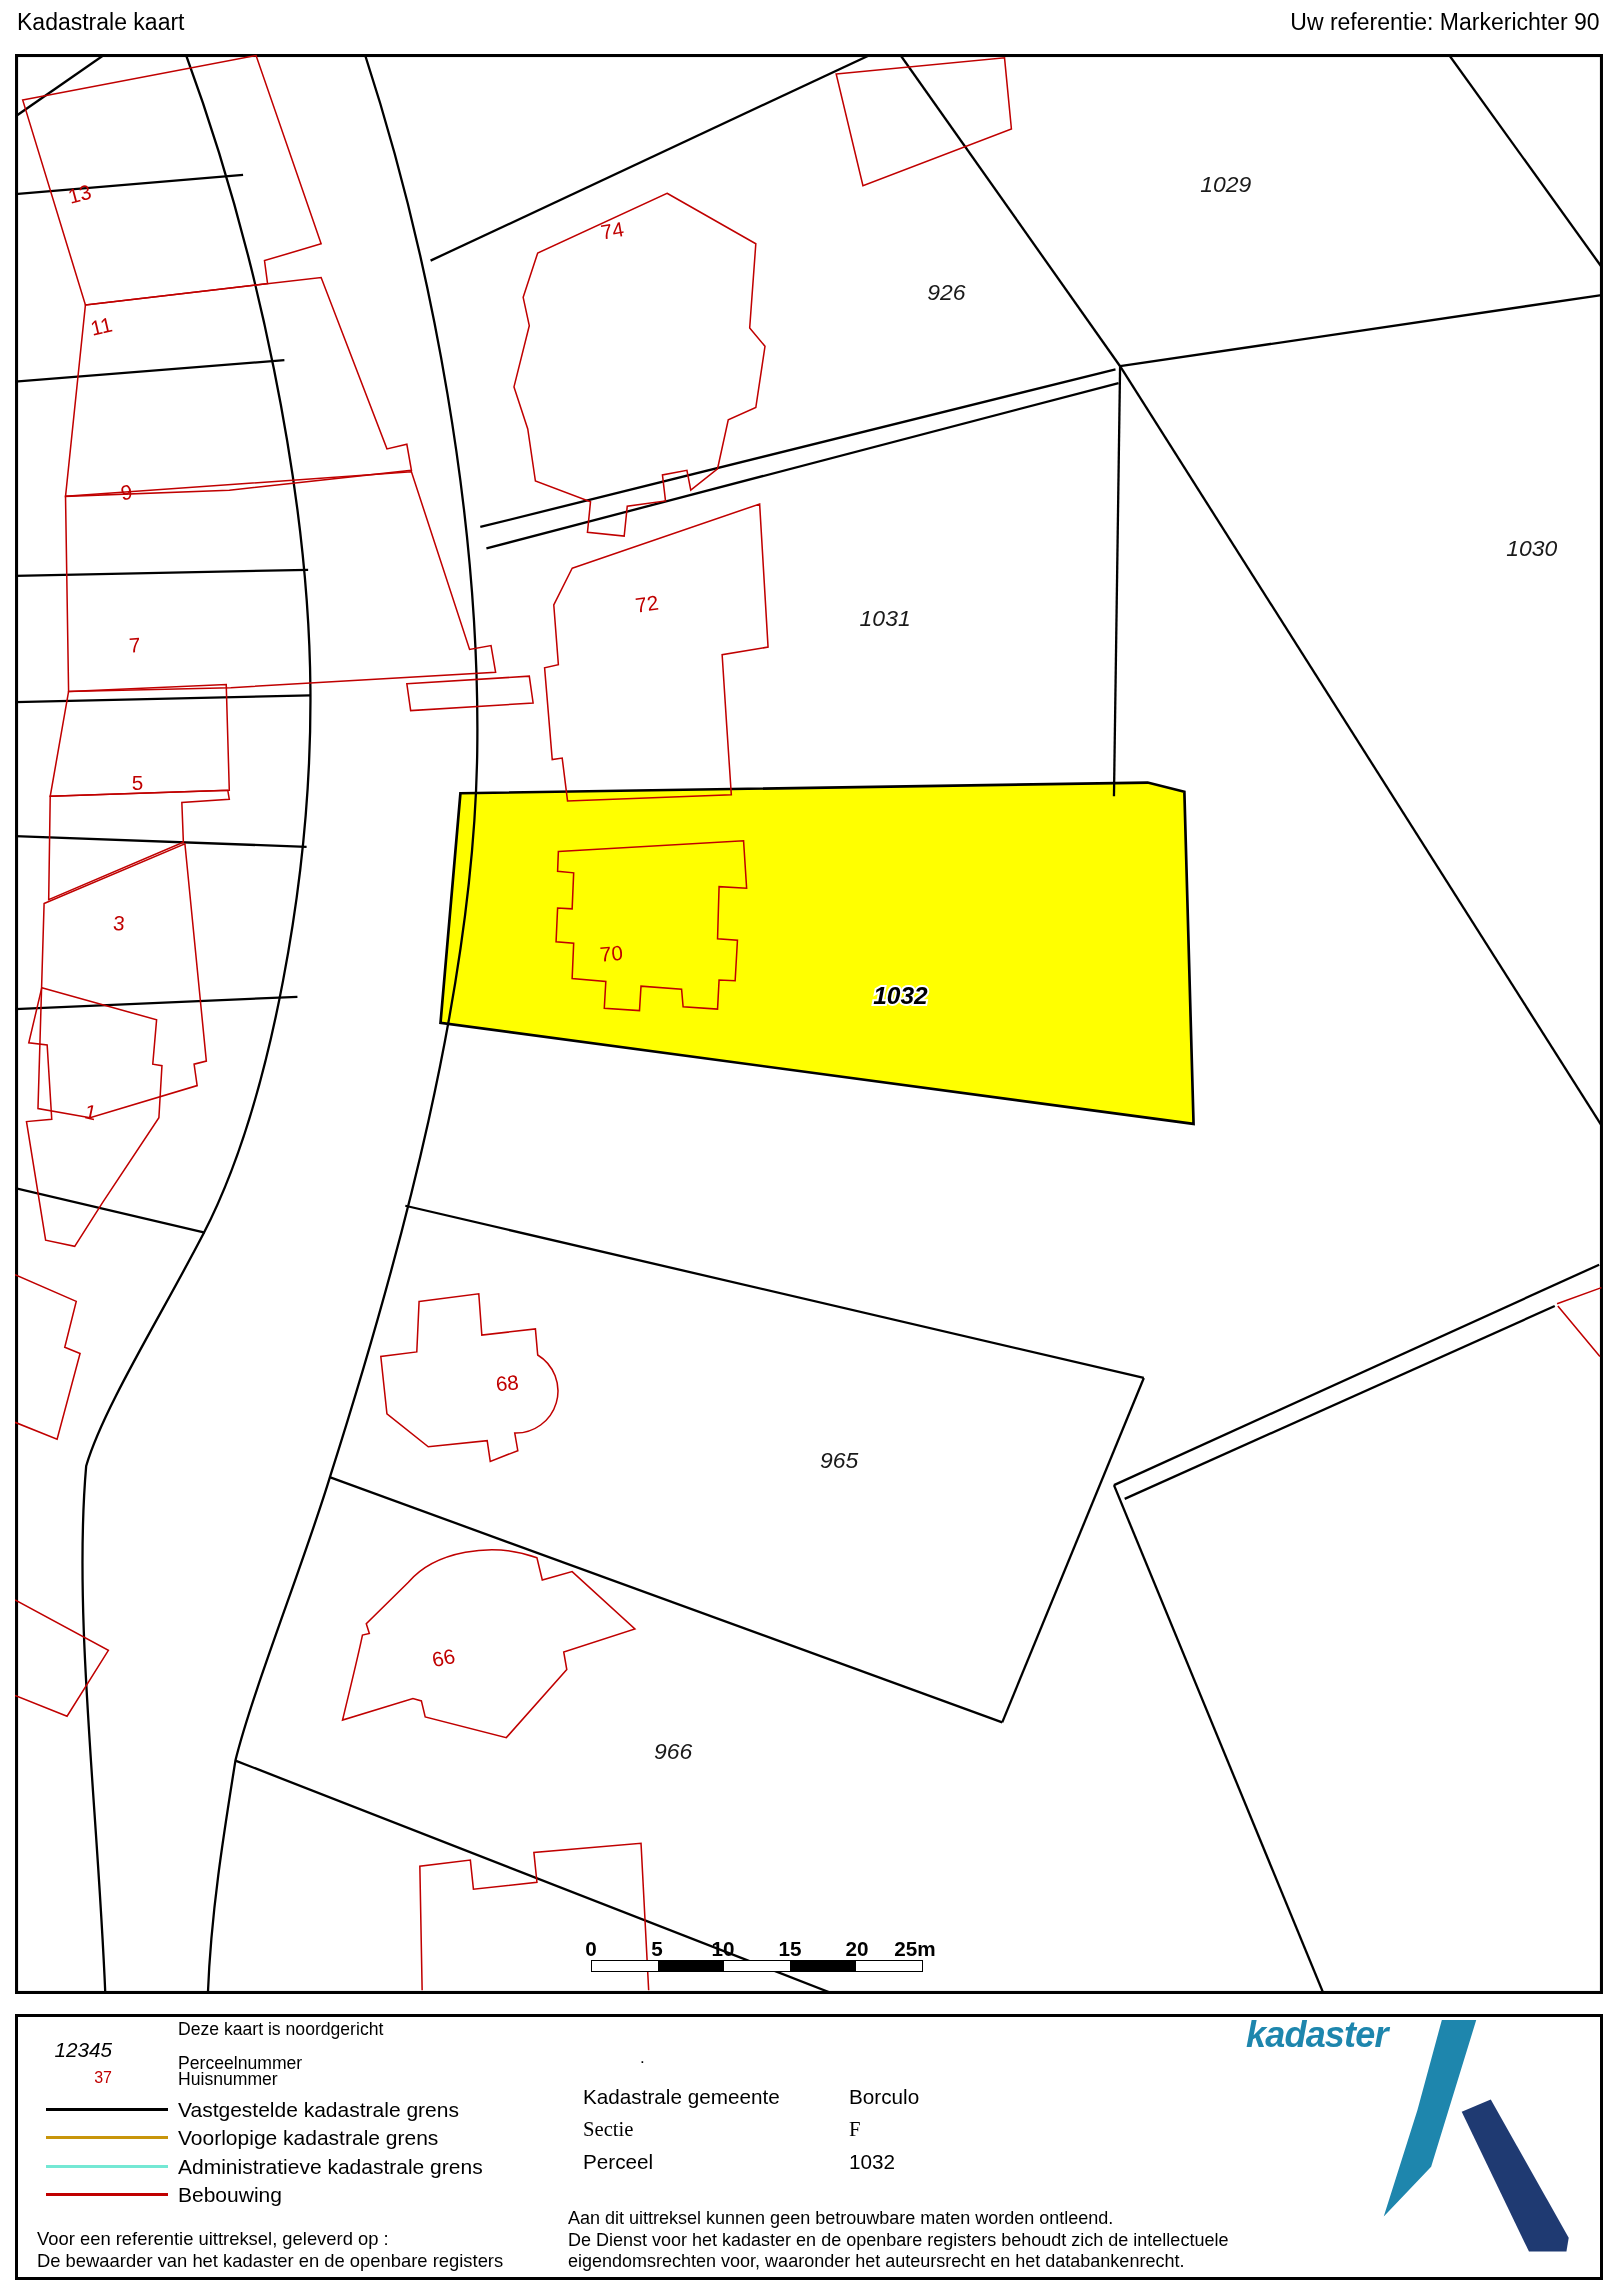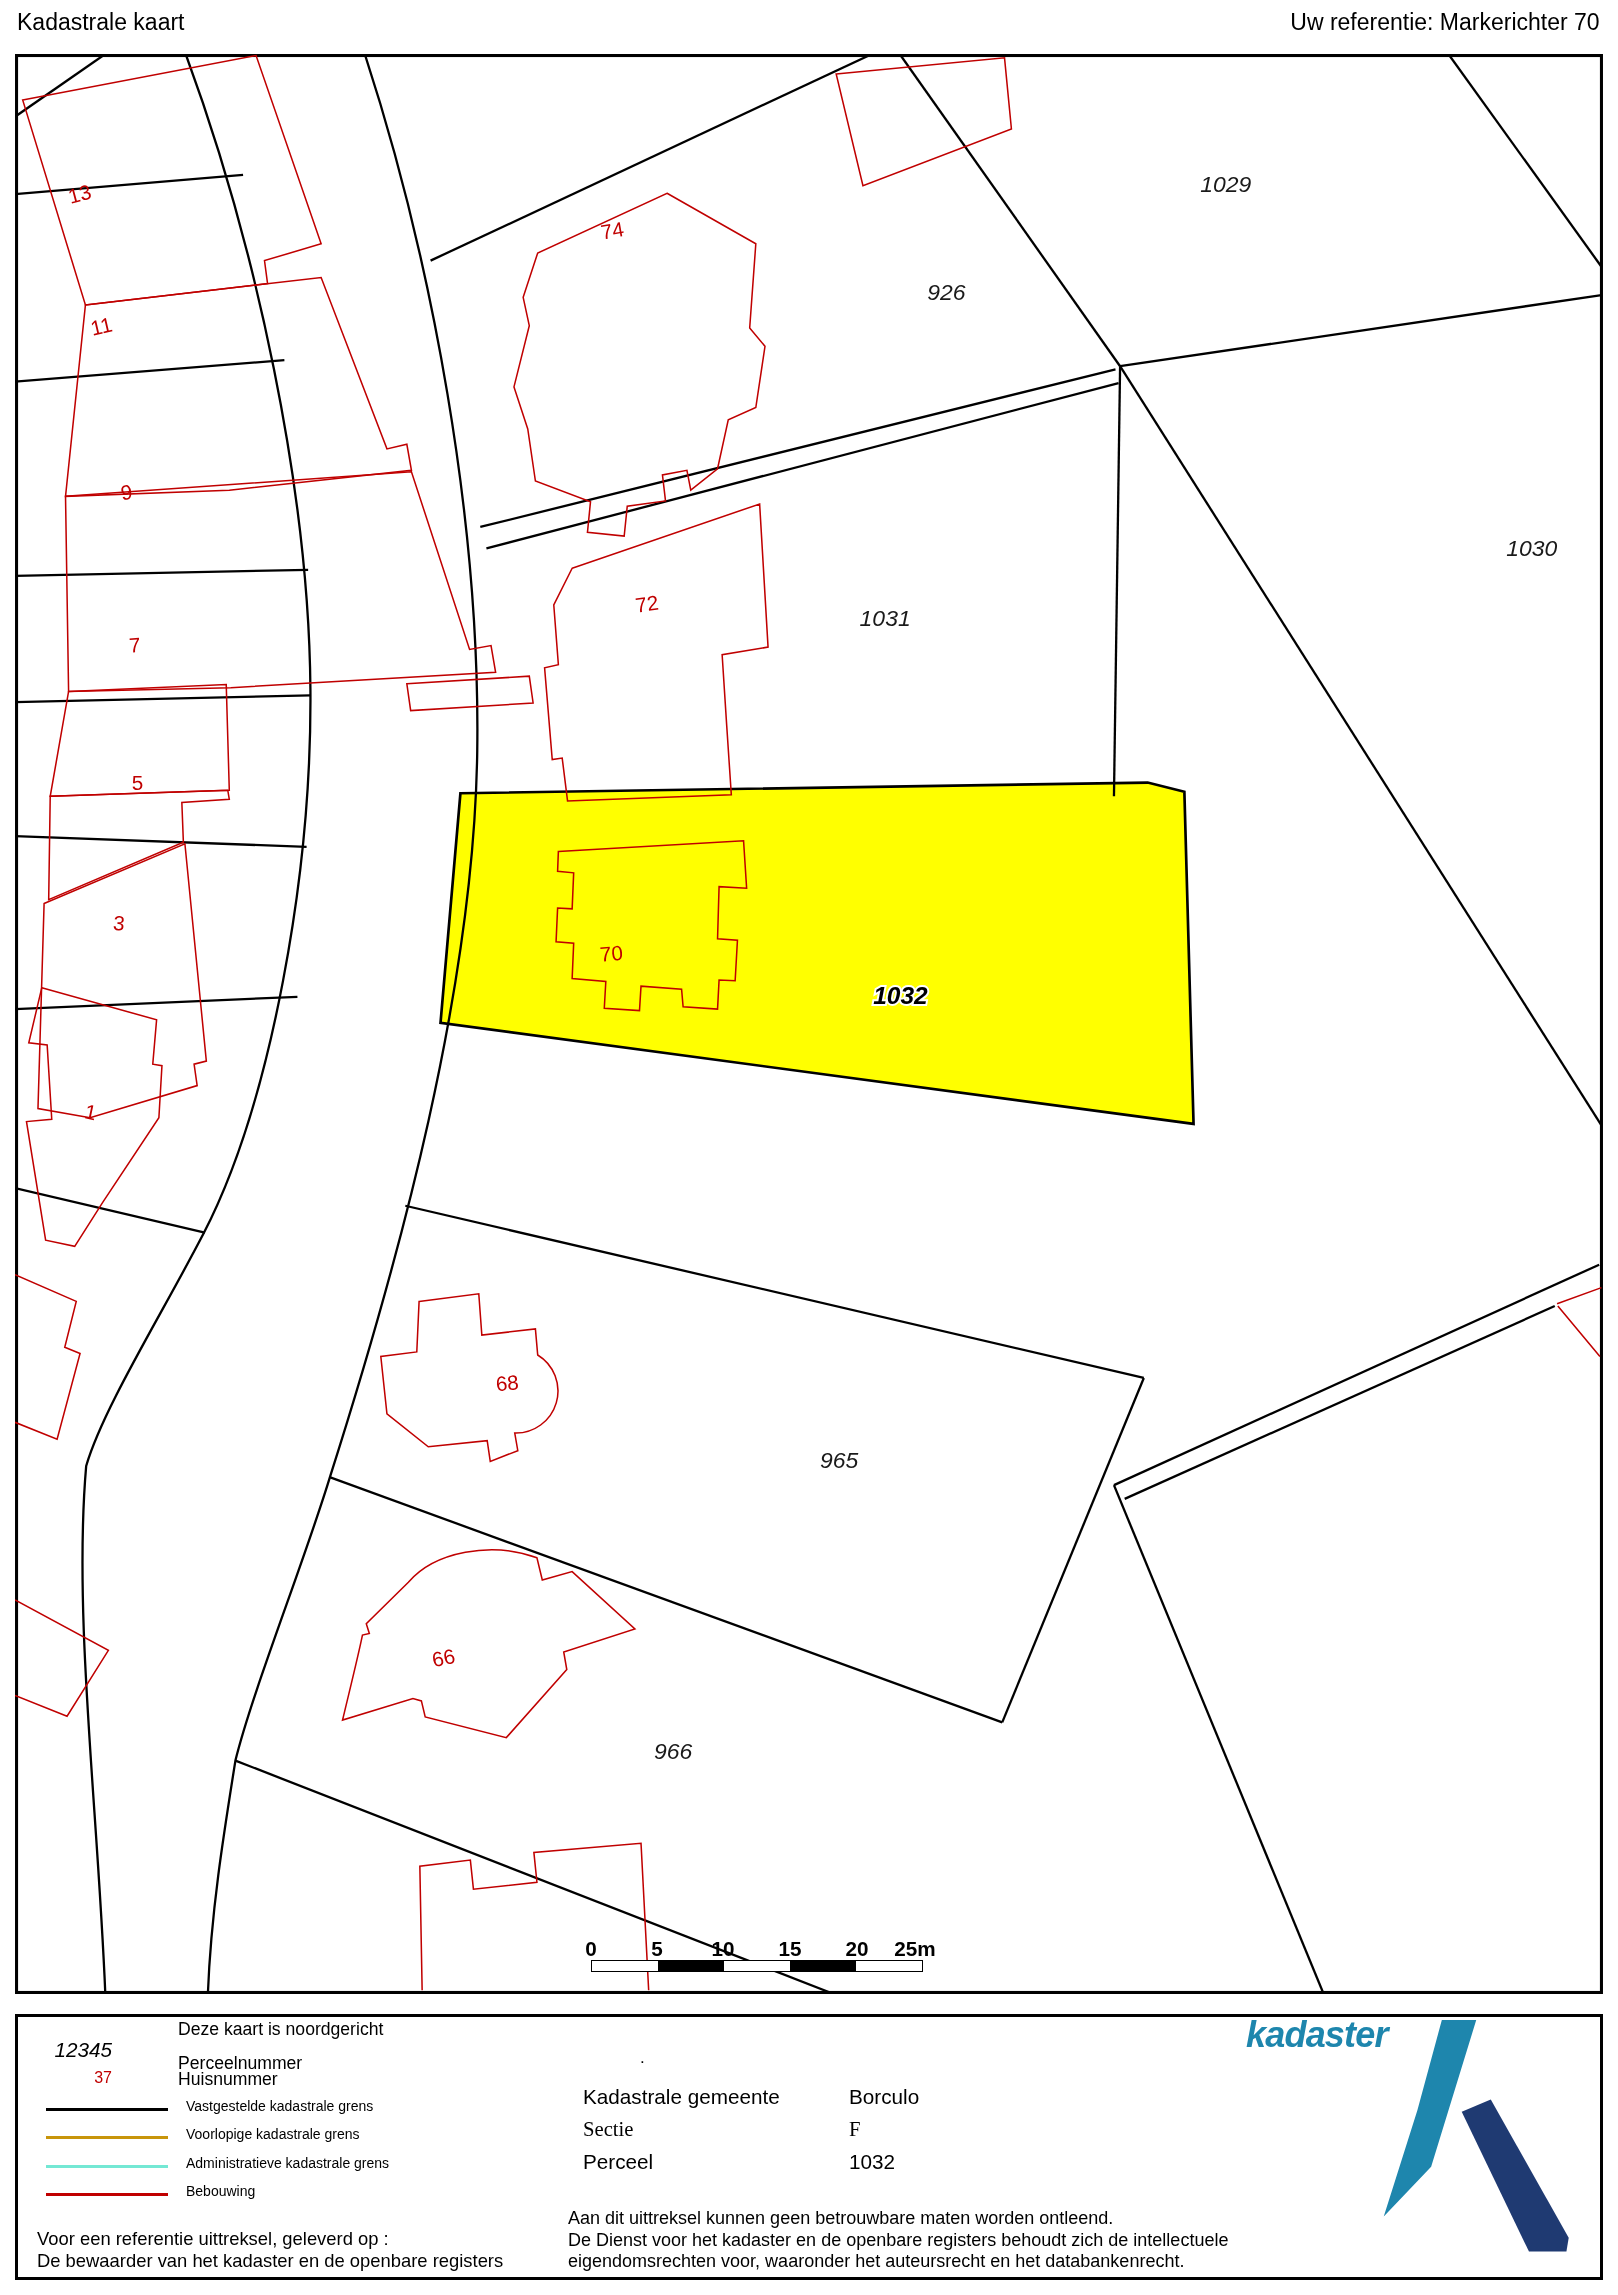--- a/index.html
+++ b/index.html
@@ -35,21 +35,21 @@
   .house-sample { position:absolute; left:52px; width:60px; top:2069px; font-size:16px;
      color:#c00000; text-align:right; }
   .house-lbl { position:absolute; left:178px; top:2069px; font-size:17.6px; }
 
   .leg-line { position:absolute; left:46px; width:122px; height:0; }
   .leg-line i { display:block; height:100%; }
   .ll0 { top:2108px; border-top:3.8px solid #000; }
   .ll1 { top:2136px; border-top:3.1px solid #c8950b; }
   .ll2 { top:2165px; border-top:3.1px solid #74e8d4; }
   .ll3 { top:2193px; border-top:3.1px solid #c00000; }
-  .leg-txt { position:absolute; left:186px; font-size:14px; }
+  .leg-txt { position:absolute; left:178px; font-size:21px; }
   .lt0 { top:2098px; } .lt1 { top:2126px; } .lt2 { top:2155px; } .lt3 { top:2183px; }
 
   .foot-left1 { position:absolute; left:37px; top:2228px; font-size:18.4px; }
   .foot-left2 { position:absolute; left:37px; top:2250px; font-size:18.4px;text-align:center; }
 
   .misc-dot { position:absolute; left:640px; top:2048px; font-size:17px; }
 
   .info-row { position:absolute; left:583px; font-size:20.7px;margin-top:8px; }
   .info-row .val { position:absolute; left:266px; white-space:nowrap; }
   .ir0 { top:2077px; } .ir1 { top:2110px;font-family:Liberation Serif, serif; } .ir2 { top:2142px; }
@@ -68,21 +68,21 @@
   .p1032 { font-size:32px; font-style:italic; font-weight:bold; fill:#000;
      stroke:#fff; stroke-width:5px; paint-order:stroke; }
   .hlbl { font-size:27px; fill:#c00000; }
 </style>
 </head>
 <body>
 
 <div id="page">
 
   <div class="hdr-title">Kadastrale kaart</div>
-  <div class="hdr-ref">Uw referentie: Markerichter 70</div>
+  <div class="hdr-ref">Uw referentie: Markerichter 90</div>
 
   <svg id="mapsvg" viewBox="20 70 2075 2535">
 
     <rect x="22" y="72" width="2071" height="2531" fill="none" stroke="#000" stroke-width="4"></rect>
 
     <polygon points="602,1036 1500,1022 1548,1034 1560,1468 576,1336" fill="#ffff00" stroke="#000" stroke-width="3.5"></polygon>
 
     <g fill="none" stroke="#000" stroke-width="3">
       <path d="M243,70 C335,320 404,640 406,900 C408,1140 355,1440 266,1612 C210,1720 135,1840 113,1915 C96,2110 128,2360 138,2605"></path>
       <path d="M477,70 C565,340 628,680 624,980 C620,1290 522,1645 432,1928 C398,2040 330,2210 308,2300 C292,2400 276,2500 272,2605"></path>

